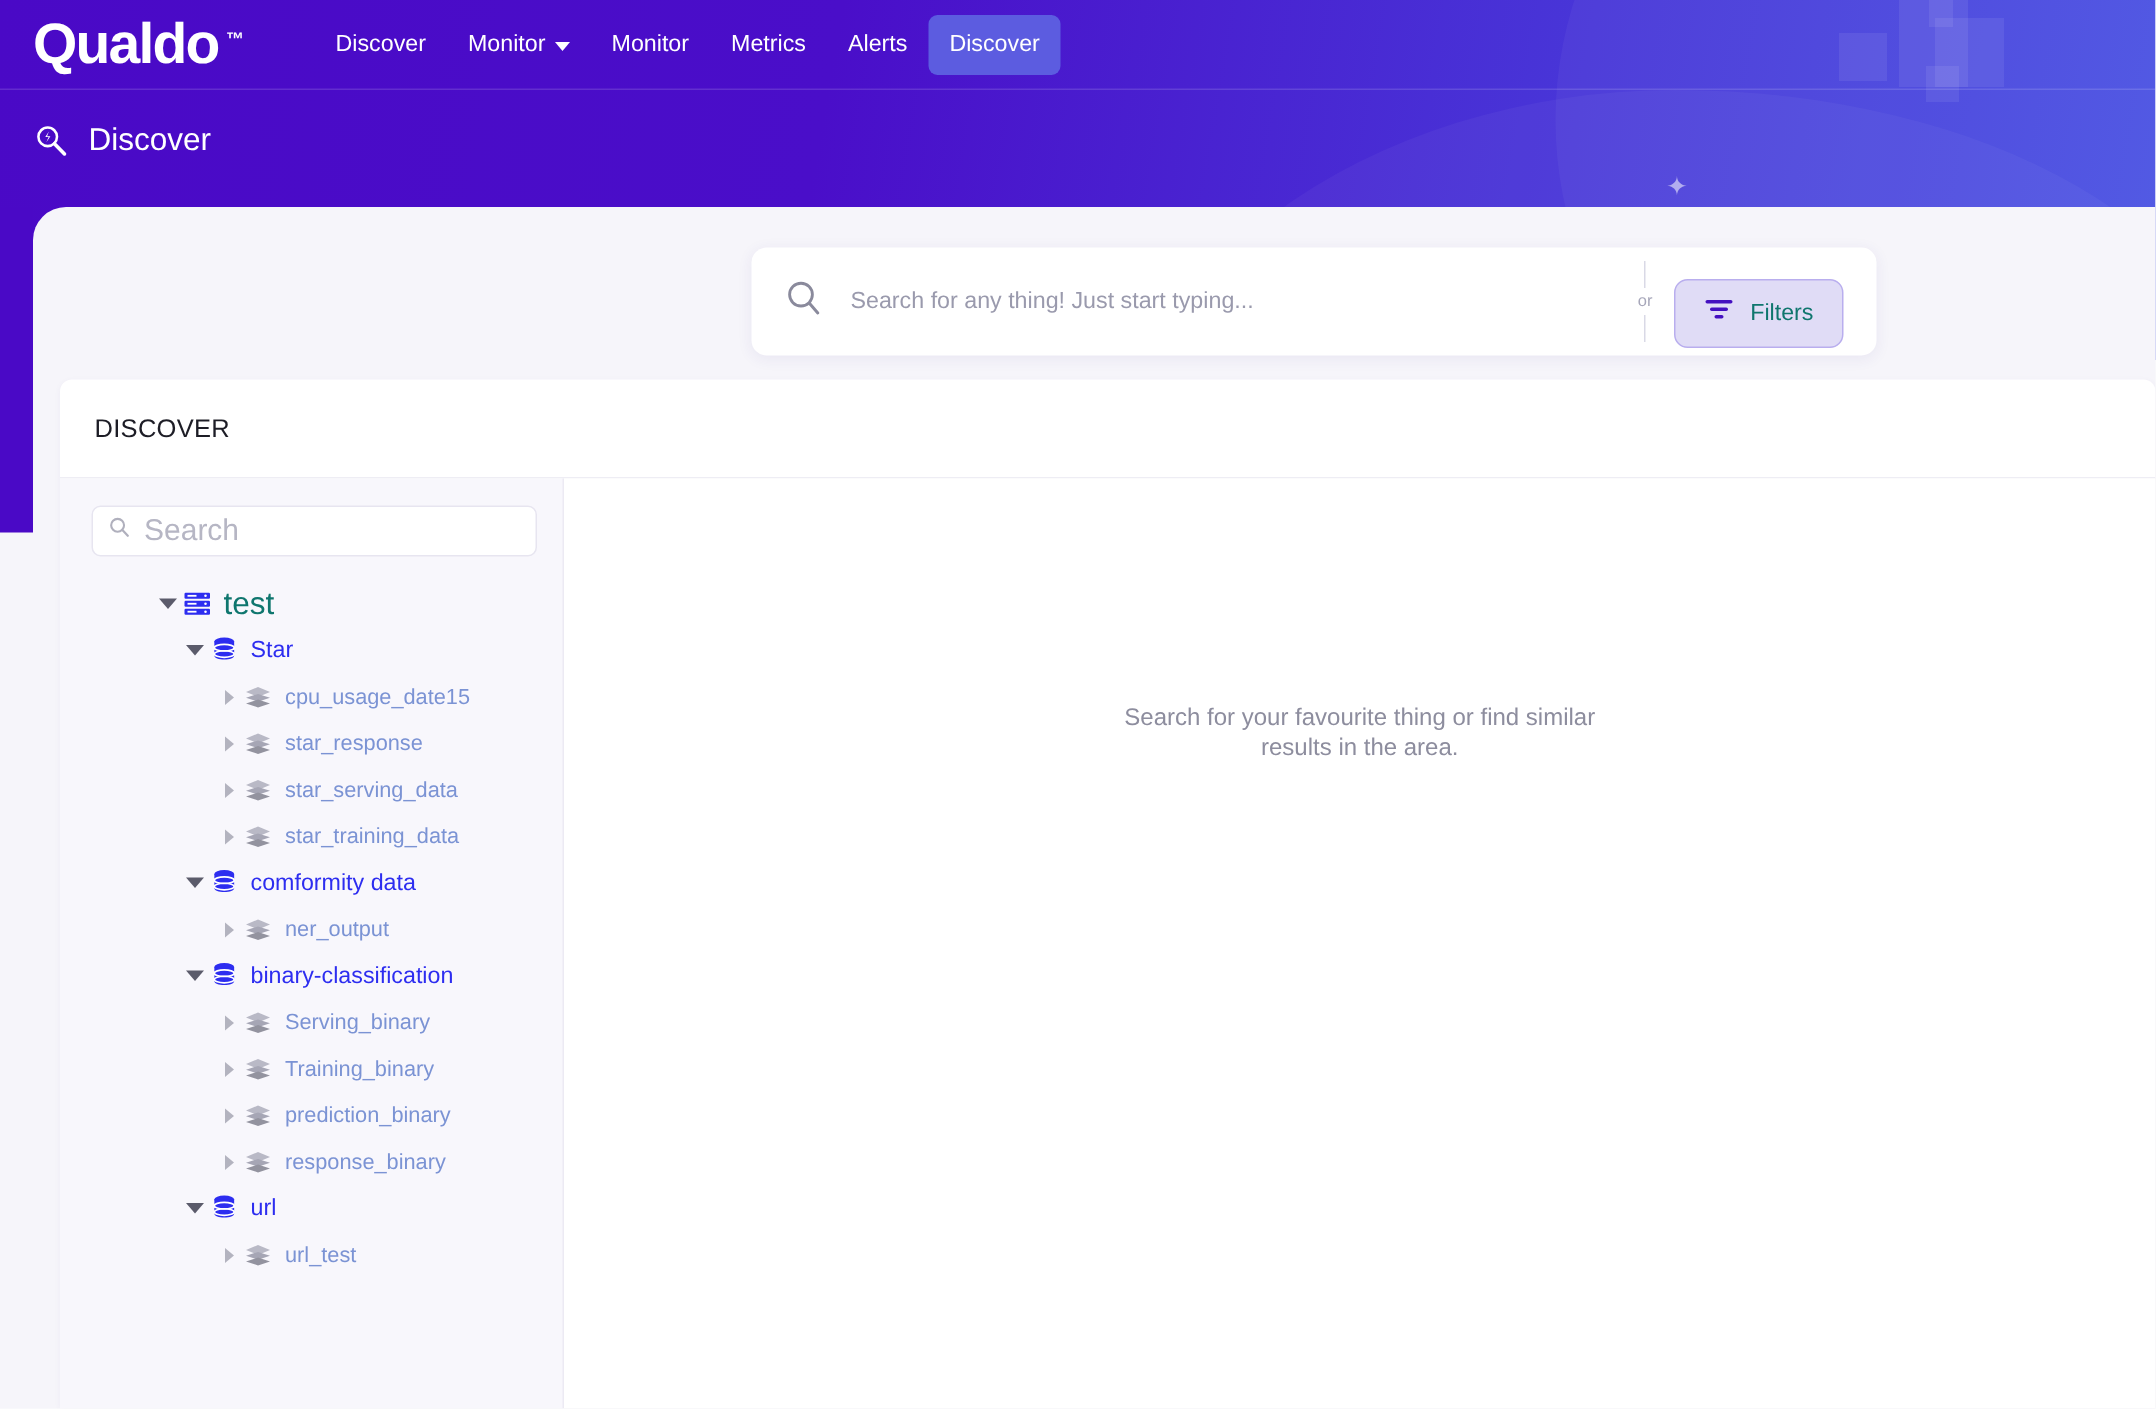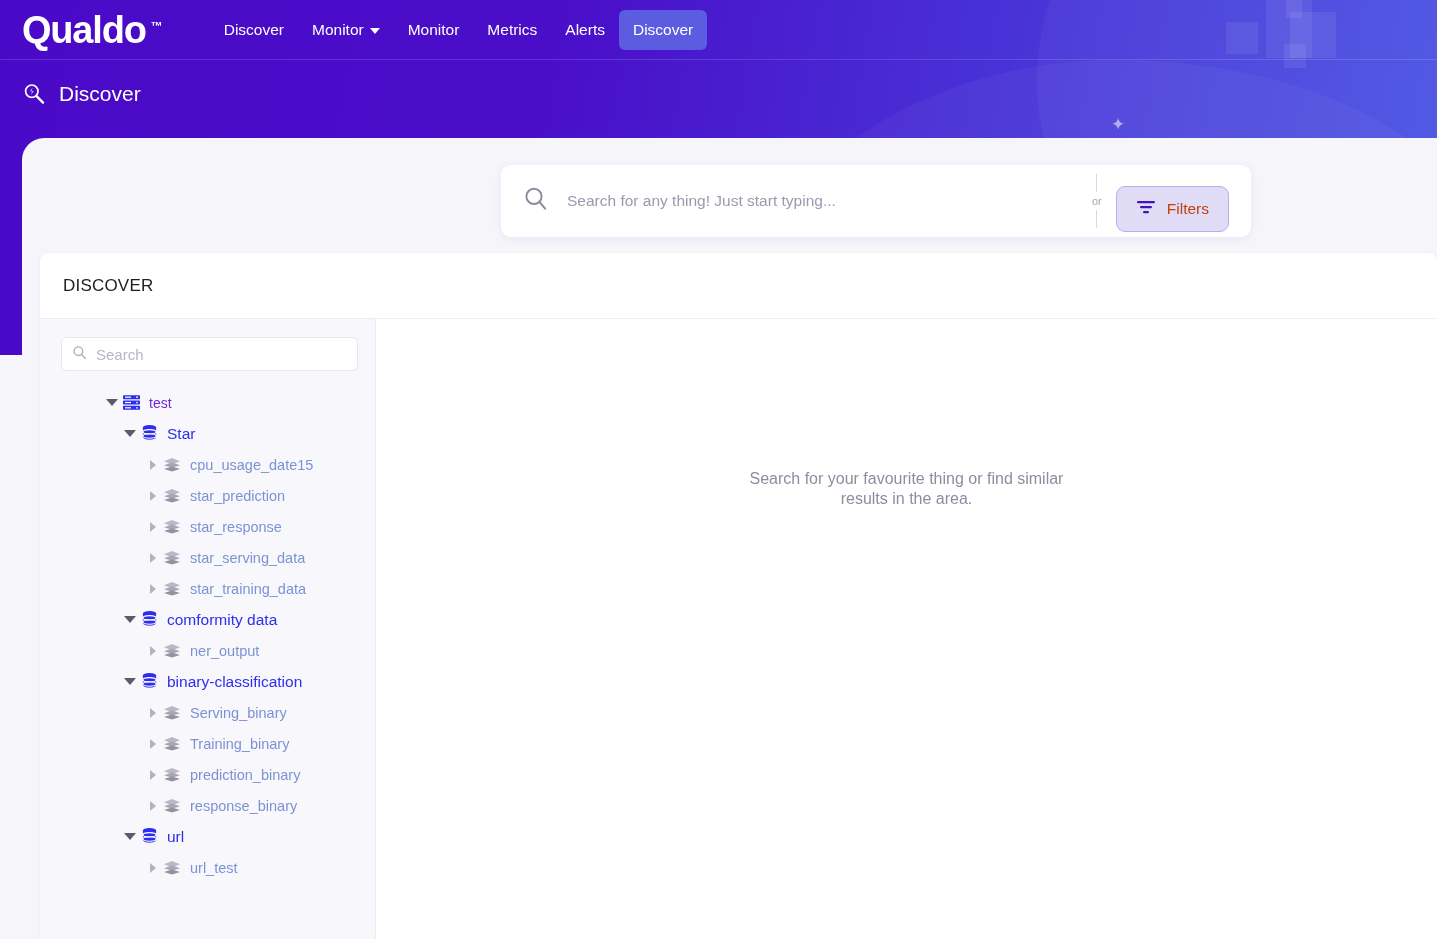--- a/index.html
+++ b/index.html
@@ -106,21 +106,21 @@
     display: flex; flex-direction: column; align-items: center; justify-content: center;
     width: 26px; height: 54px; flex: 0 0 auto; color: #a7a7ba; font-size: 11px;
   }
   .or-sep .vline { width: 1px; flex: 1 1 auto; background: #d9d9e6; }
   .or-sep .ortxt { padding: 3px 0; }
   .filters-btn {
     flex: 0 0 auto; margin-right: 22px; margin-left: 6px;
     display: flex; align-items: center; gap: 11px;
     height: 46px; padding: 0 19px; border-radius: 9px;
     background: #e0dcf6; border: 1px solid #b9aeee;
-    color: #c2410c; font-size: 15.5px; cursor: pointer; margin-top: 15px;
+    color: #0f766e; font-size: 15.5px; cursor: pointer; margin-top: 15px;
   }
 
   
   .card {
     position: absolute; left: 40px; top: 253px; width: 1397px; height: 686px;
     background: #ffffff; border-top-left-radius: 8px; border-top-right-radius: 8px;
     z-index: 4; overflow: hidden;
     box-shadow: 0 1px 4px rgba(70,50,140,0.05);
   }
   .card-head {
@@ -134,21 +134,21 @@
     border-right: 1px solid #eceaf3; padding: 18px 0 0 0;
     overflow: hidden; position: relative;
   }
   .tree-search {
     margin: 0 17px 0 21px; height: 34px; background: #ffffff;
     border: 1px solid #e7e5f0; border-radius: 6px;
     display: flex; align-items: center; padding: 0 10px;
   }
   .tree-search input {
     border: 0; outline: none; background: transparent; margin-left: 9px;
-    font-family: "Liberation Sans", sans-serif; font-size: 15px; color: #3a3a48;
+    font-family: "Liberation Sans", sans-serif; font-size: 20px; color: #3a3a48;
     width: 100%; height: 30px;
   }
   .tree-search input::placeholder { color: #b6b6c4; }
 
   .tree { margin-top: 16px; }
   .node {
     display: flex; align-items: center; height: 31px; cursor: pointer;
     white-space: nowrap;
   }
   .node .arrow { width: 16px; flex: 0 0 16px; display: flex; align-items: center; justify-content: center; }
@@ -157,21 +157,21 @@
     border-right: 6px solid transparent; border-top: 7px solid #5b5b6b;
   }
   .tri-right {
     width: 0; height: 0; border-top: 5px solid transparent;
     border-bottom: 5px solid transparent; border-left: 6px solid #b3b3bf;
   }
   .node .nicon { width: 22px; flex: 0 0 22px; display: flex; align-items: center; justify-content: center; }
   .node .nlabel { margin-left: 7px; font-size: 15px; }
 
   .lvl0 { padding-left: 64px; }
-  .lvl0 .nlabel { color: #6d28d9; font-size: 14px; }
+  .lvl0 .nlabel { color: #0f766e; font-size: 21px; }
   .lvl1 { padding-left: 82px; }
   .lvl1 .nlabel { color: #2d2df0; font-size: 15.5px; }
   .lvl2 { padding-left: 105px; align-items: center; }
   .lvl2 .nlabel { color: #7b93d4; font-size: 14.5px; }
 
   .result-pane {
     flex: 1 1 auto; display: flex; align-items: flex-start; justify-content: center;
     background: #ffffff;
   }
   .result-msg {
@@ -328,33 +328,20 @@
               <span class="arrow">
                 <span class="tri-right"></span>
               </span>
               <span class="nicon">
                 <svg width="18" height="16" viewBox="0 0 18 16" fill="none">
                   <path d="M9 1 L17 4.3 L9 7.6 L1 4.3 Z" fill="#b9b9c6"></path>
                   <path d="M9 5.6 L17 8.2 L9 10.8 L1 8.2 Z" fill="#a6a6b5"></path>
                   <path d="M9 9.4 L17 12.0 L9 14.6 L1 12.0 Z" fill="#93939f"></path>
                 </svg>
               </span>
-              <span class="nlabel">star_prediction</span>
-            </div>
-            <div class="node lvl2">
-              <span class="arrow">
-                <span class="tri-right"></span>
-              </span>
-              <span class="nicon">
-                <svg width="18" height="16" viewBox="0 0 18 16" fill="none">
-                  <path d="M9 1 L17 4.3 L9 7.6 L1 4.3 Z" fill="#b9b9c6"></path>
-                  <path d="M9 5.6 L17 8.2 L9 10.8 L1 8.2 Z" fill="#a6a6b5"></path>
-                  <path d="M9 9.4 L17 12.0 L9 14.6 L1 12.0 Z" fill="#93939f"></path>
-                </svg>
-              </span>
               <span class="nlabel">star_response</span>
             </div>
             <div class="node lvl2">
               <span class="arrow">
                 <span class="tri-right"></span>
               </span>
               <span class="nicon">
                 <svg width="18" height="16" viewBox="0 0 18 16" fill="none">
                   <path d="M9 1 L17 4.3 L9 7.6 L1 4.3 Z" fill="#b9b9c6"></path>
                   <path d="M9 5.6 L17 8.2 L9 10.8 L1 8.2 Z" fill="#a6a6b5"></path>

